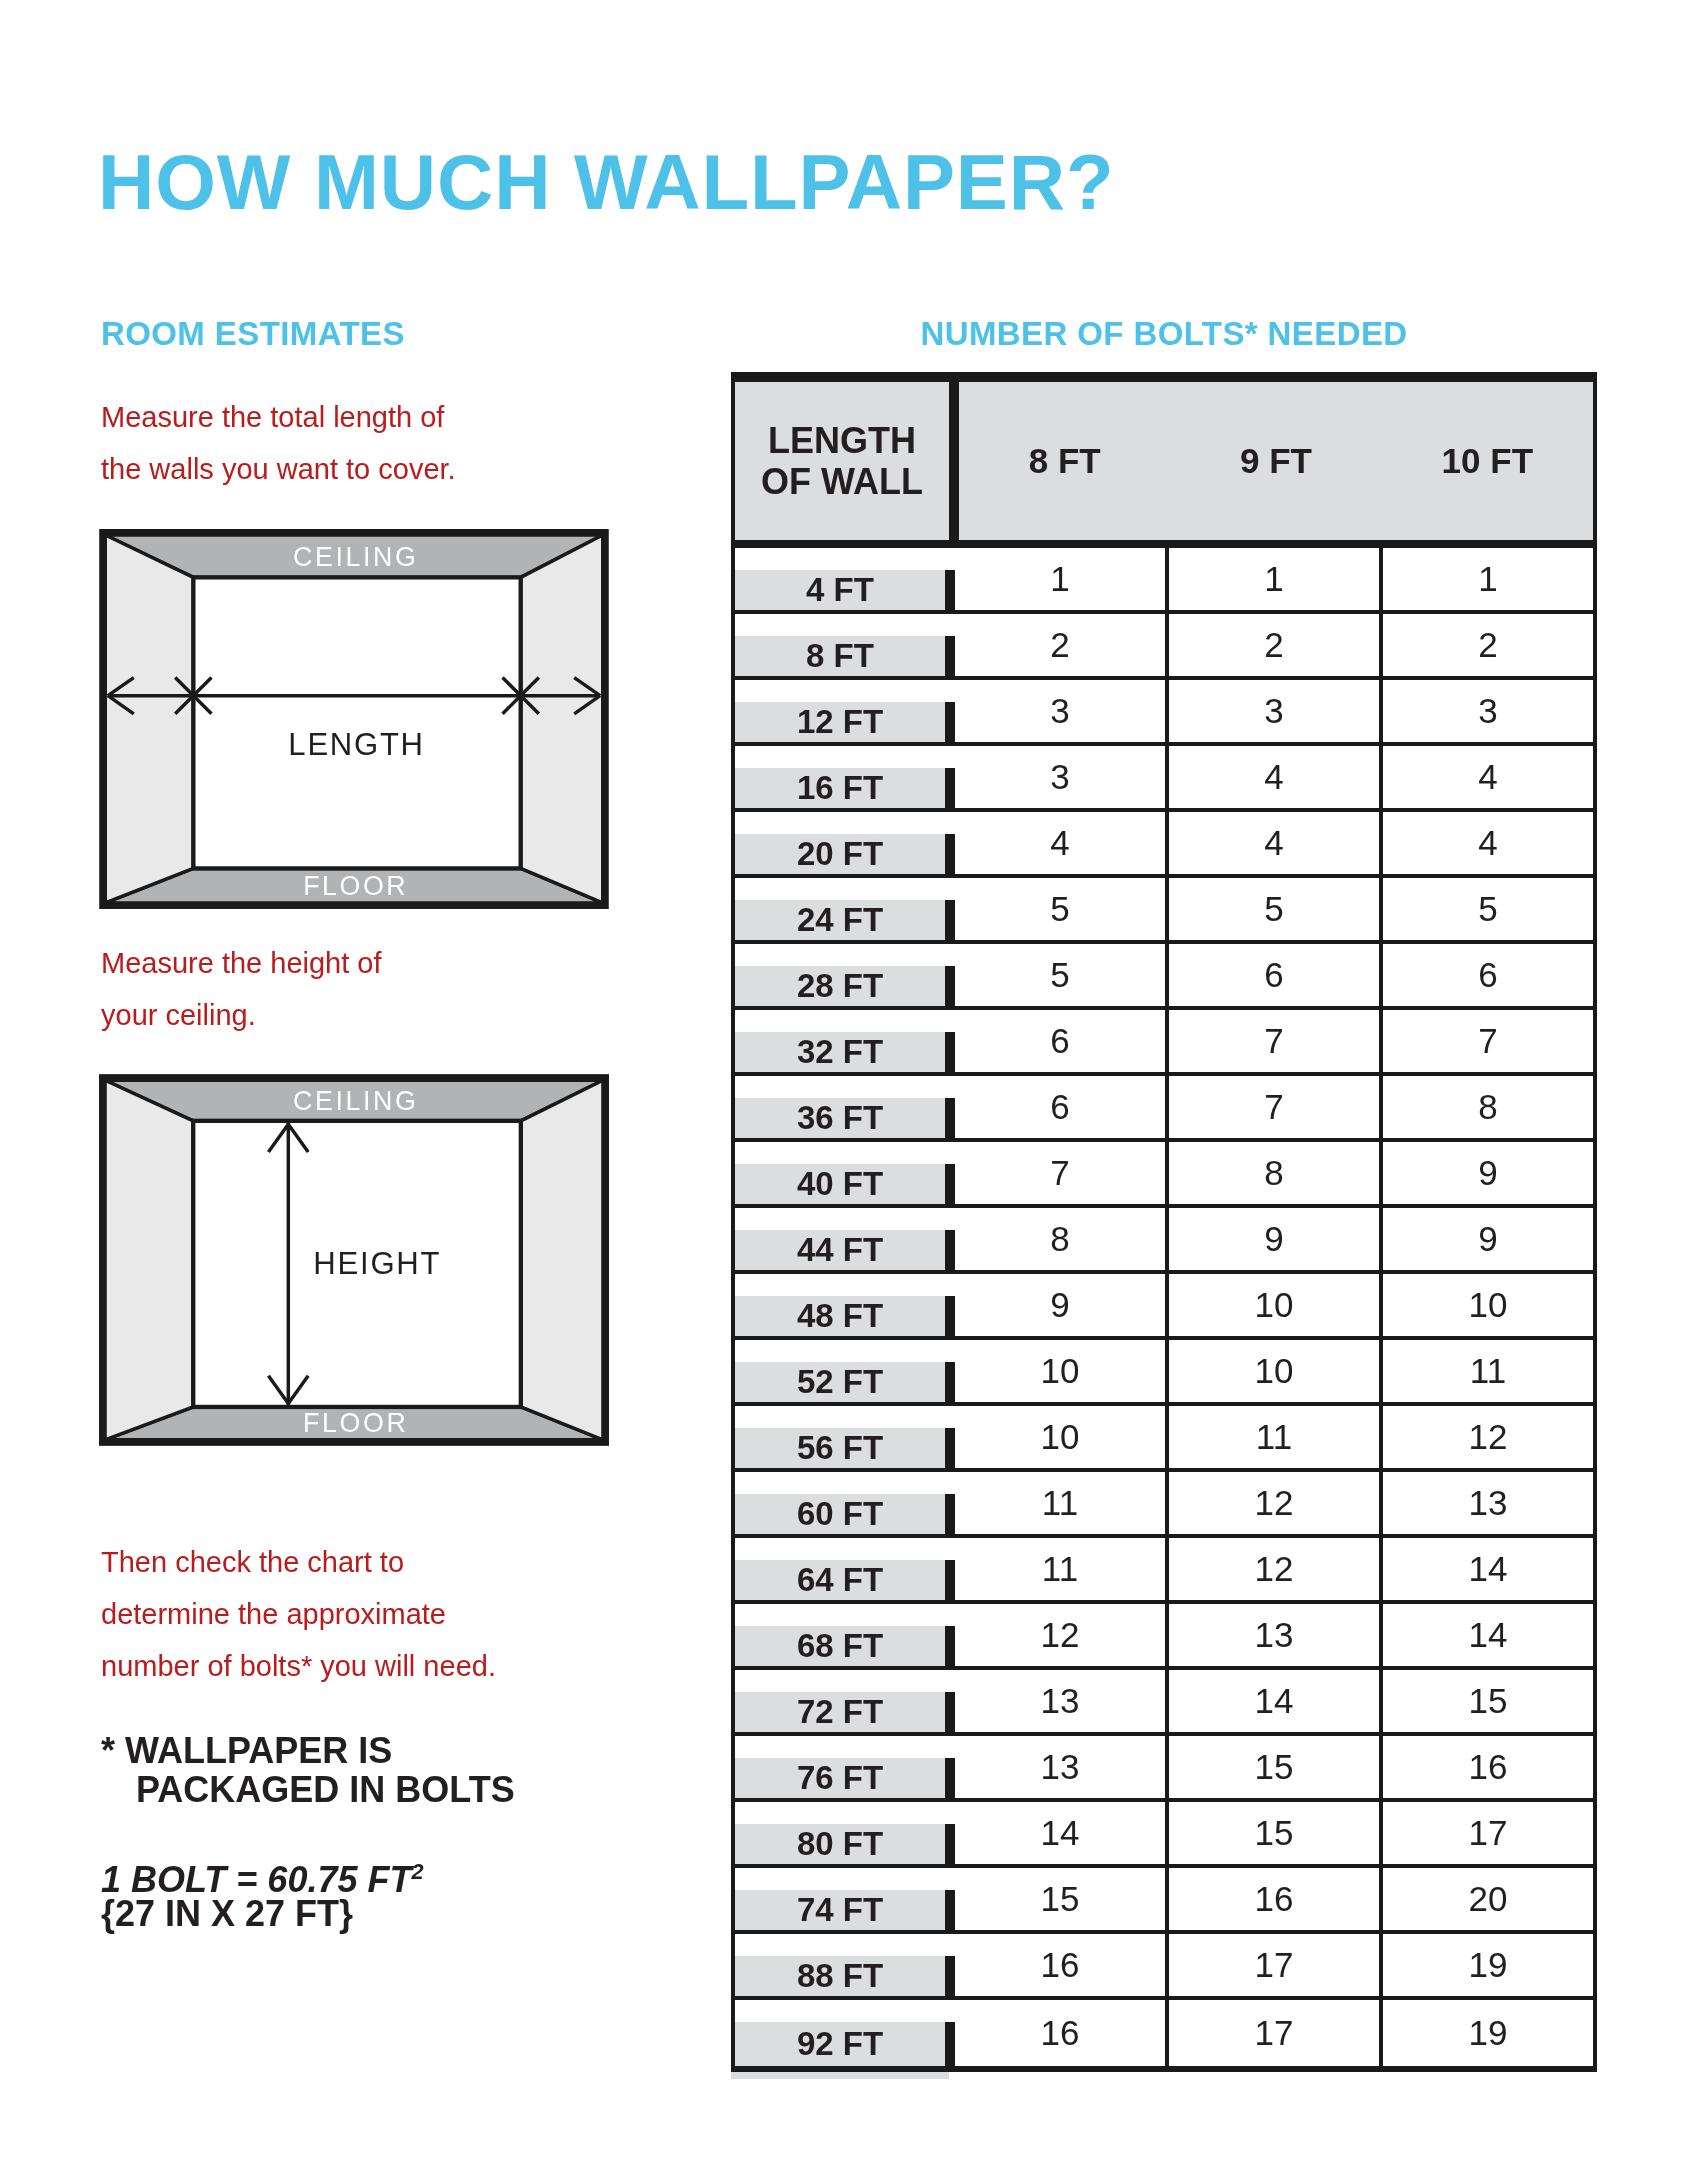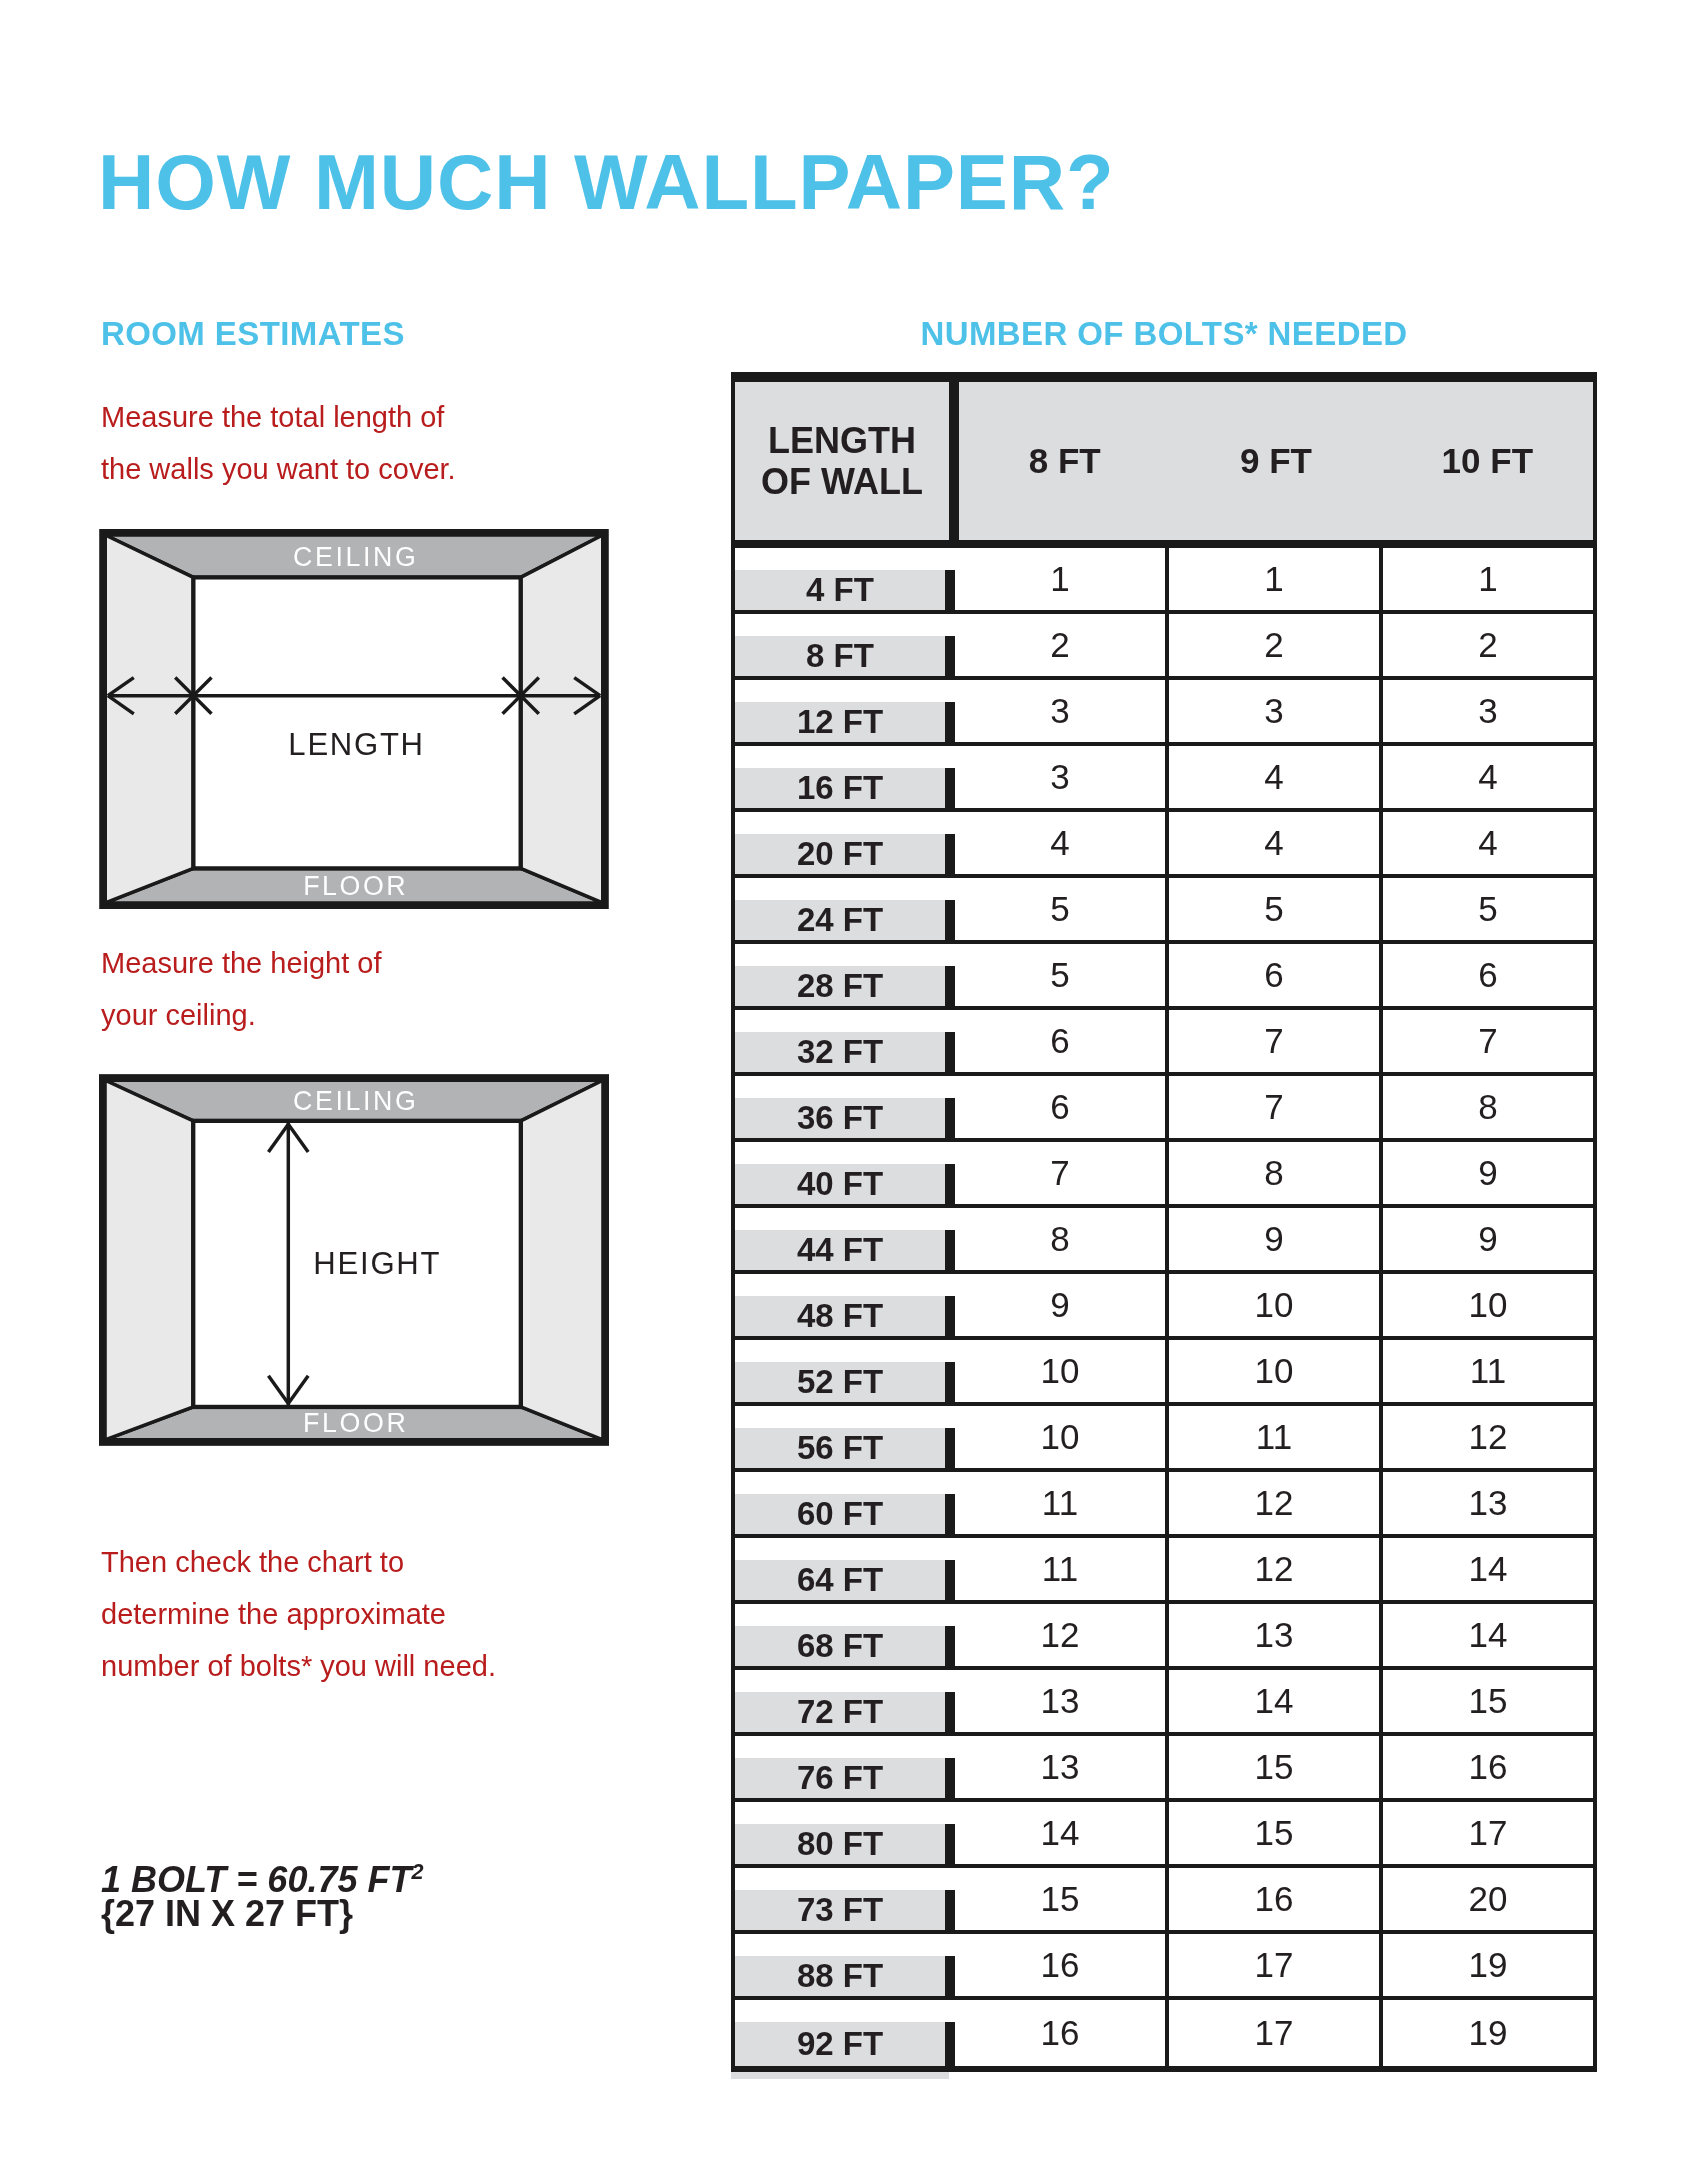--- a/index.html
+++ b/index.html
@@ -92,20 +92,24 @@
     </g>
     <text x="297" y="41" text-anchor="middle" font-size="31" letter-spacing="3" fill="#ffffff">CEILING</text>
     <text x="297" y="414" text-anchor="middle" font-size="31" letter-spacing="3" fill="#ffffff">FLOOR</text>
     <text x="248" y="231" font-size="36" letter-spacing="2" fill="#231f20">HEIGHT</text>
   </svg>
 
   <div class="abs para" style="left:101px;top:1536px;">Then check the chart to
 determine the approximate
 number of bolts* you will need.</div>
 
+  <div class="abs boldnote" style="left:101px;top:1731px;">
+    <div>* WALLPAPER IS</div>
+    <div class="indent">PACKAGED IN BOLTS</div>
+  </div>
 
   <div class="abs boldnote" style="left:101px;top:1852px;font-style:italic;">
     <span>1 BOLT = 60.75 FT</span><sup>2</sup>
   </div>
   <div class="abs boldnote" style="left:101px;top:1894px;">{27 IN X 27 FT}</div>
 
   <div class="abs subhead" style="left:731px;top:315px;width:866px;text-align:center;">NUMBER OF BOLTS* NEEDED</div>
 
   <div class="abs tbl">
     <div class="tbar"></div>
@@ -238,21 +242,21 @@
           <div class="tcell">15</div>
           <div class="tcell">16</div>
         </div>
         <div class="trow">
           <div class="tlabel">80 FT</div>
           <div class="tcell">14</div>
           <div class="tcell">15</div>
           <div class="tcell">17</div>
         </div>
         <div class="trow">
-          <div class="tlabel">73 FT</div>
+          <div class="tlabel">74 FT</div>
           <div class="tcell">15</div>
           <div class="tcell">16</div>
           <div class="tcell">20</div>
         </div>
         <div class="trow">
           <div class="tlabel">88 FT</div>
           <div class="tcell">16</div>
           <div class="tcell">17</div>
           <div class="tcell">19</div>
         </div>

